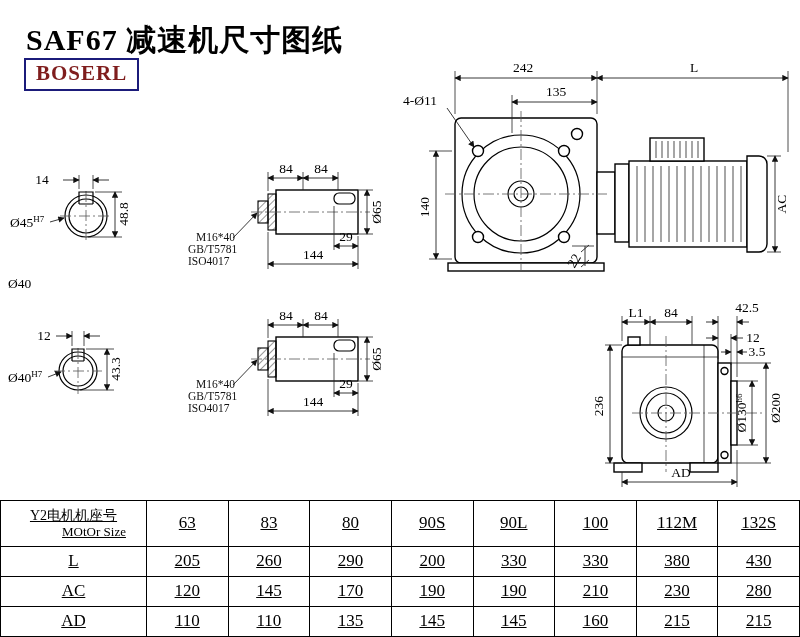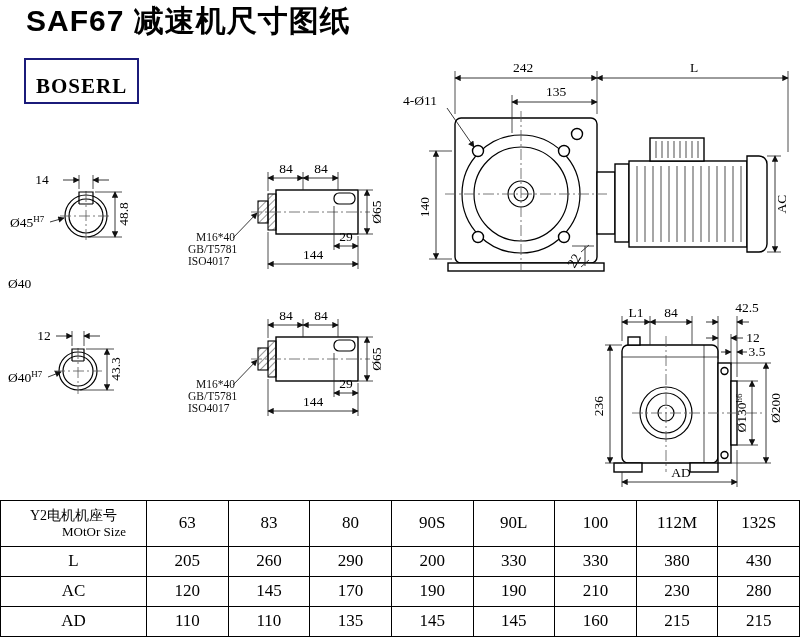--- a/index.html
+++ b/index.html
@@ -1,39 +1,39 @@
 <!DOCTYPE html>
 <html><head>
 <meta charset="utf-8">
 <style>
   html,body{margin:0;padding:0;background:#fff;}
   .page{position:relative;width:800px;height:637px;background:#fff;overflow:hidden;
         font-family:"Liberation Sans",sans-serif;color:#000;}
-  .title{position:absolute;left:26px;top:1px;font-size:30px;font-weight:bold;
-         font-family:Liberation Sans, sans-serif;letter-spacing:1px;}
+  .title{position:absolute;left:26px;top:20px;font-size:30px;font-weight:bold;
+         font-family:Liberation Serif, serif;letter-spacing:1px;}
   .logo{position:absolute;left:24px;top:58px;border:2px solid #1b1b7a;
-        padding:14px 10px 3px 10px;font-family:"Liberation Serif",serif;
-        font-weight:bold;font-size:21px;color:#000000;letter-spacing:1px;background:#fff;}
+        padding:1px 10px 3px 10px;font-family:"Liberation Serif",serif;
+        font-weight:bold;font-size:21px;color:#7f1d1d;letter-spacing:1px;background:#fff;}
   svg{position:absolute;left:0;top:0;}
   
   .obj{stroke:#000;stroke-width:1.4;fill:#fff;}
   .objn{stroke:#000;stroke-width:1.2;fill:none;}
   .thin{stroke:#000;stroke-width:0.7;fill:none;}
   .ext{stroke:#222;stroke-width:0.8;fill:none;}
   .dim{stroke:#222;stroke-width:0.9;fill:none;}
   .cl{stroke:#555;stroke-width:0.8;fill:none;stroke-dasharray:11 3 2 3;}
   .hatched{fill:url(#hatch);stroke:#000;stroke-width:1.1;}
   .dim-text{font-family:"Liberation Serif",serif;font-size:13.5px;fill:#000;text-anchor:middle;}
   .ta-s{text-anchor:start;}
   .small-text{font-family:"Liberation Serif",serif;font-size:11.5px;fill:#111;text-anchor:start;}
   .tol{font-size:9px;}
   
   .dim-table{position:absolute;left:0;top:500px;width:800px;height:137px;
              border-collapse:collapse;table-layout:fixed;text-align:center;
-             font-family:"Liberation Serif",serif;color:#000;}
+             font-family:"Liberation Serif",serif;color:#000;text-decoration:underline;}
   .dim-table td{border:1.3px solid #000;font-size:17px;padding:0;vertical-align:middle;}
   .dim-table .cn{font-size:14px;line-height:1.2;}
   .dim-table .en{font-size:13px;line-height:1.1;margin-left:41px;}
 </style>
 </head>
 <body>
 
 <div class="page">
 
   <div class="title">SAF67 减速机尺寸图纸</div>

